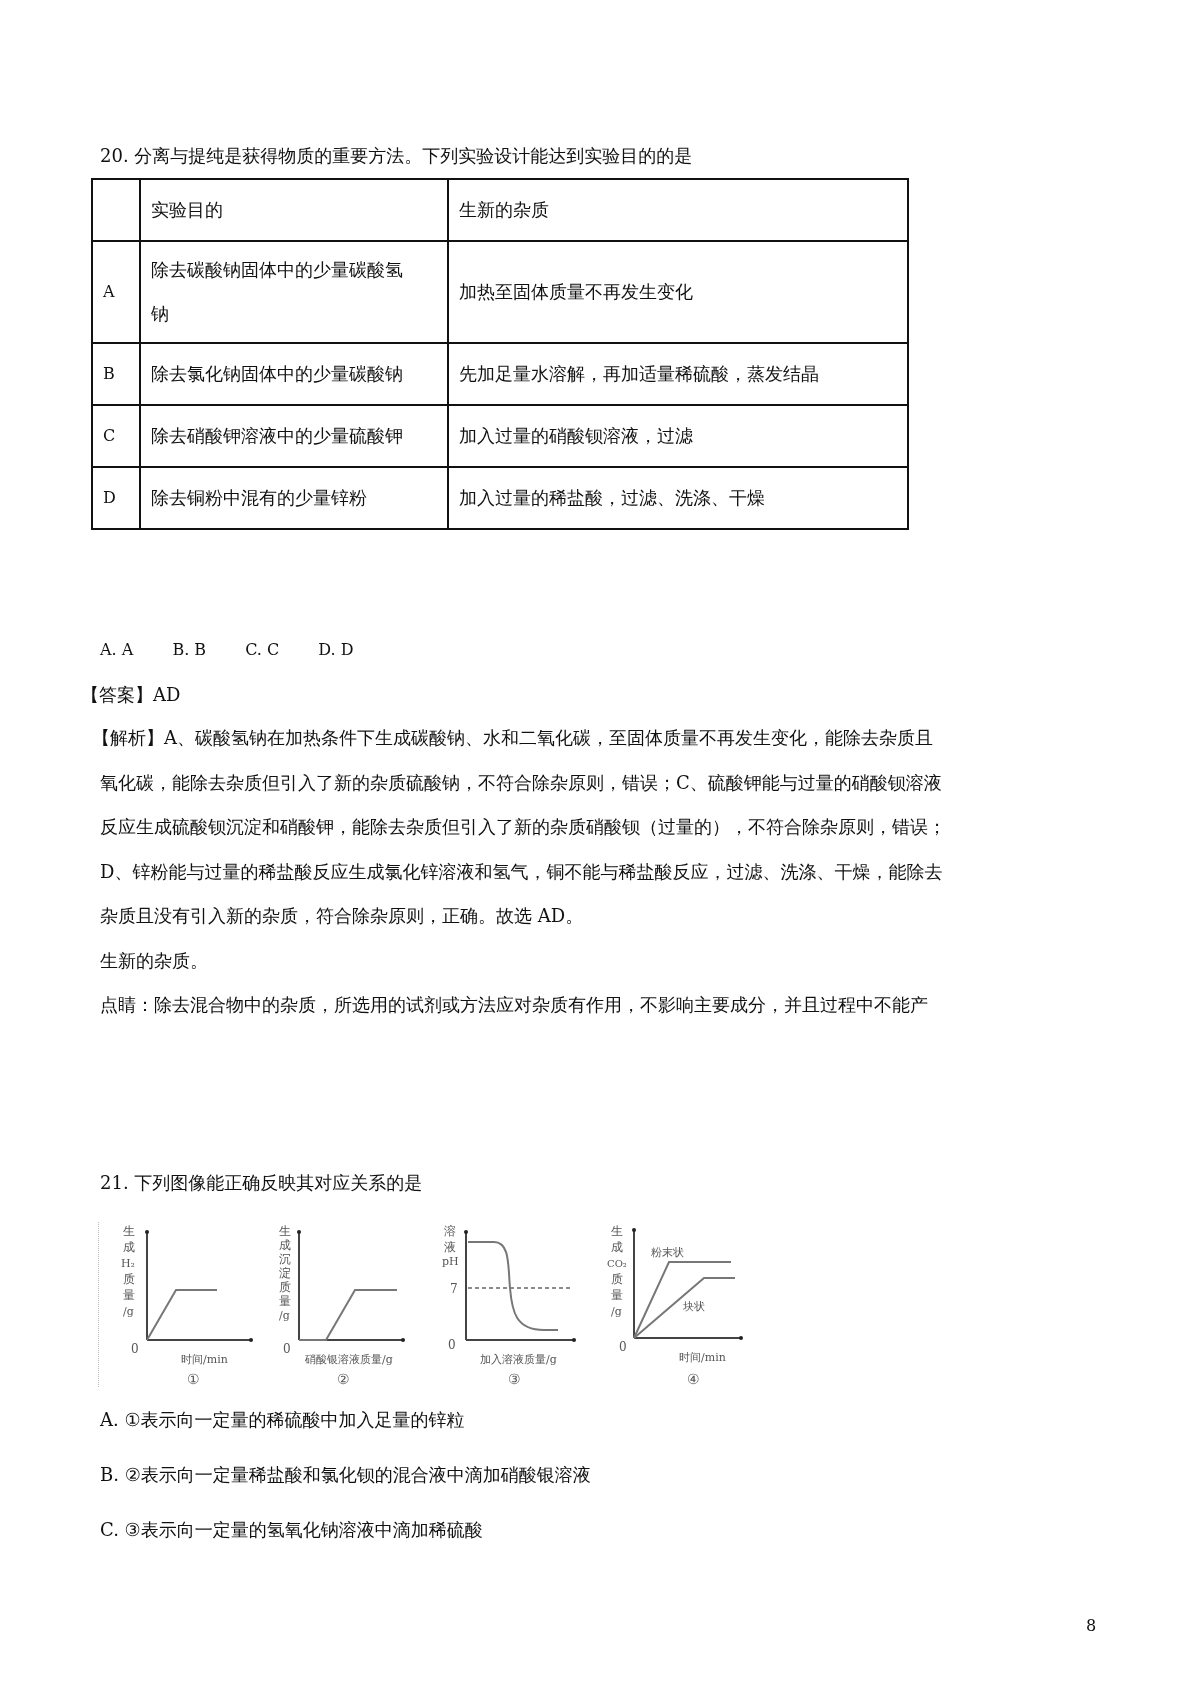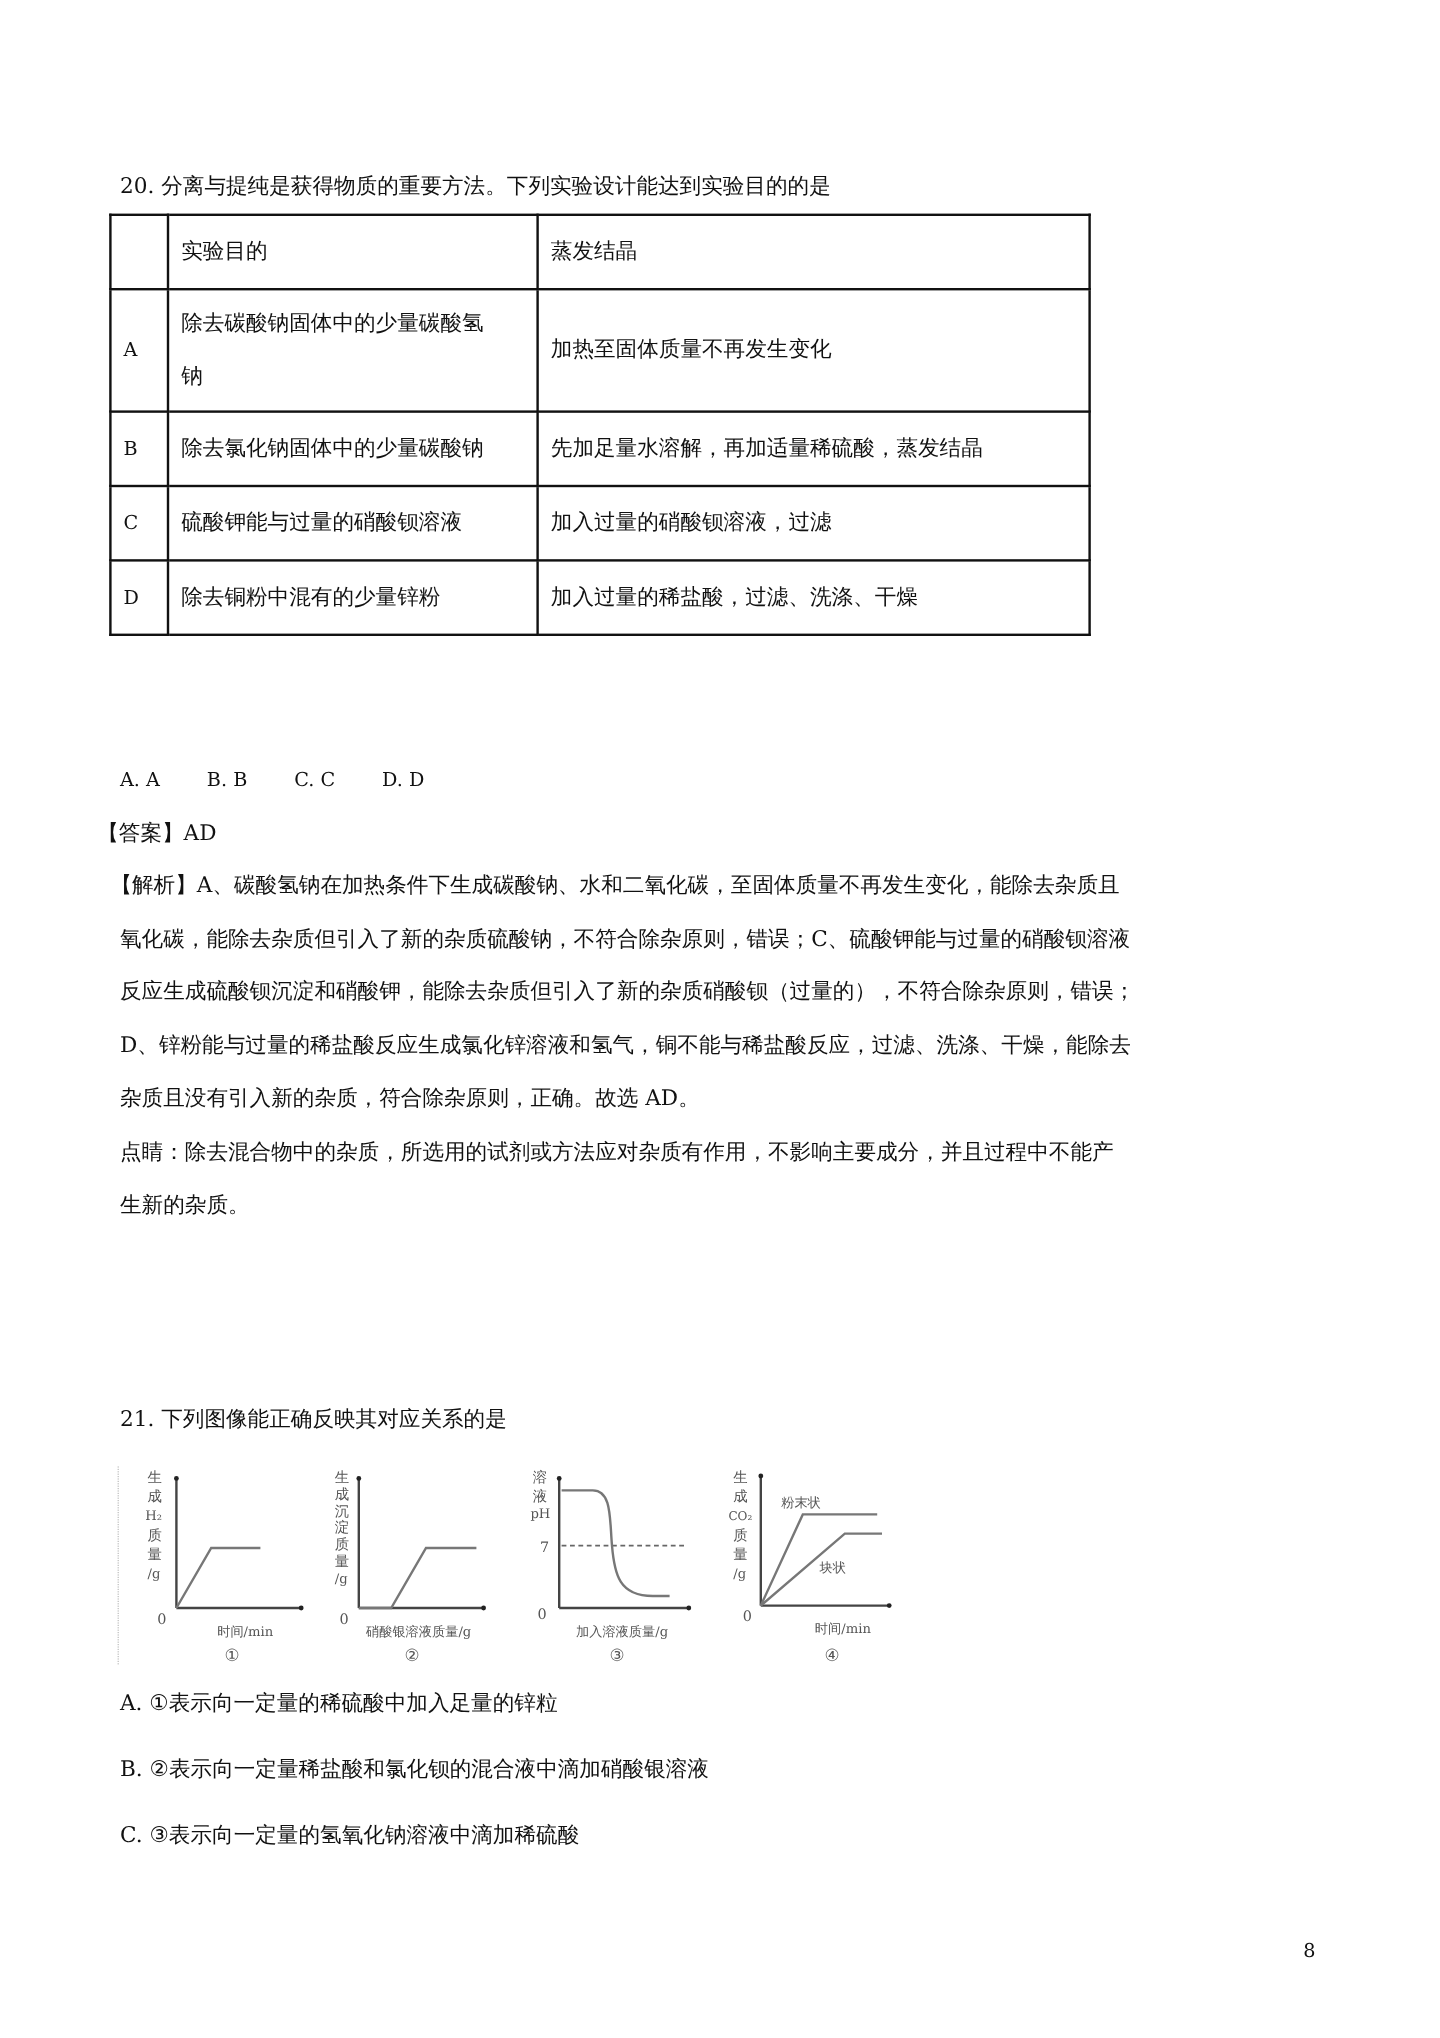--- a/index.html
+++ b/index.html
@@ -27,38 +27,38 @@
 </head>
 <body>
 
 <div class="line" style="top:145px;">20. 分离与提纯是获得物质的重要方法。下列实验设计能达到实验目的的是</div>
 
 <table class="q-table">
   <tbody>
       <tr class="row-h">
     <td class="col-label"></td>
     <td class="col-goal">实验目的</td>
-    <td>蒸发结晶</td>
+    <td>生新的杂质</td>
   </tr>
   <tr class="row-a">
     <td class="col-label">A</td>
     <td class="col-goal cell-multi">
       <span>除去碳酸钠固体中的少量碳酸氢</span>
       <span>钠</span>
     </td>
     <td>加热至固体质量不再发生变化</td>
   </tr>
   <tr class="row-b">
     <td class="col-label">B</td>
     <td class="col-goal">除去氯化钠固体中的少量碳酸钠</td>
     <td>先加足量水溶解，再加适量稀硫酸，蒸发结晶</td>
   </tr>
   <tr class="row-c">
     <td class="col-label">C</td>
-    <td class="col-goal">硫酸钾能与过量的硝酸钡溶液</td>
+    <td class="col-goal">除去硝酸钾溶液中的少量硫酸钾</td>
     <td>加入过量的硝酸钡溶液，过滤</td>
   </tr>
   <tr class="row-d">
     <td class="col-label">D</td>
     <td class="col-goal">除去铜粉中混有的少量锌粉</td>
     <td>加入过量的稀盐酸，过滤、洗涤、干燥</td>
   </tr>
 </tbody>
   </table>
 
@@ -70,22 +70,22 @@
 </div>
 
 <div class="line" style="top:684px; left:81px;">【答案】AD</div>
 
 <div class="para" style="top:716px; left:92px; width:1010px;">
   <span class="ln">【解析】A、碳酸氢钠在加热条件下生成碳酸钠、水和二氧化碳，至固体质量不再发生变化，能除去杂质且</span>
   <span class="ln" style="padding-left:8px;">氧化碳，能除去杂质但引入了新的杂质硫酸钠，不符合除杂原则，错误；C、硫酸钾能与过量的硝酸钡溶液</span>
   <span class="ln" style="padding-left:8px;">反应生成硫酸钡沉淀和硝酸钾，能除去杂质但引入了新的杂质硝酸钡（过量的），不符合除杂原则，错误；</span>
   <span class="ln" style="padding-left:8px;">D、锌粉能与过量的稀盐酸反应生成氯化锌溶液和氢气，铜不能与稀盐酸反应，过滤、洗涤、干燥，能除去</span>
   <span class="ln" style="padding-left:8px;">杂质且没有引入新的杂质，符合除杂原则，正确。故选 AD。</span>
+  <span class="ln" style="padding-left:8px;">生新的杂质。</span>
   <span class="ln" style="padding-left:8px;">点睛：除去混合物中的杂质，所选用的试剂或方法应对杂质有作用，不影响主要成分，并且过程中不能产</span>
-  <span class="ln" style="padding-left:8px;">生新的杂质。</span>
 </div>
 
 <div class="line" style="top:1172px;">21. 下列图像能正确反映其对应关系的是</div>
 
 <div class="figures">
 
   <div class="fig" style="left:22px;">
     <svg width="140" height="165">
       <g>
         <text x="2" y="13" font-size="12">生</text>

